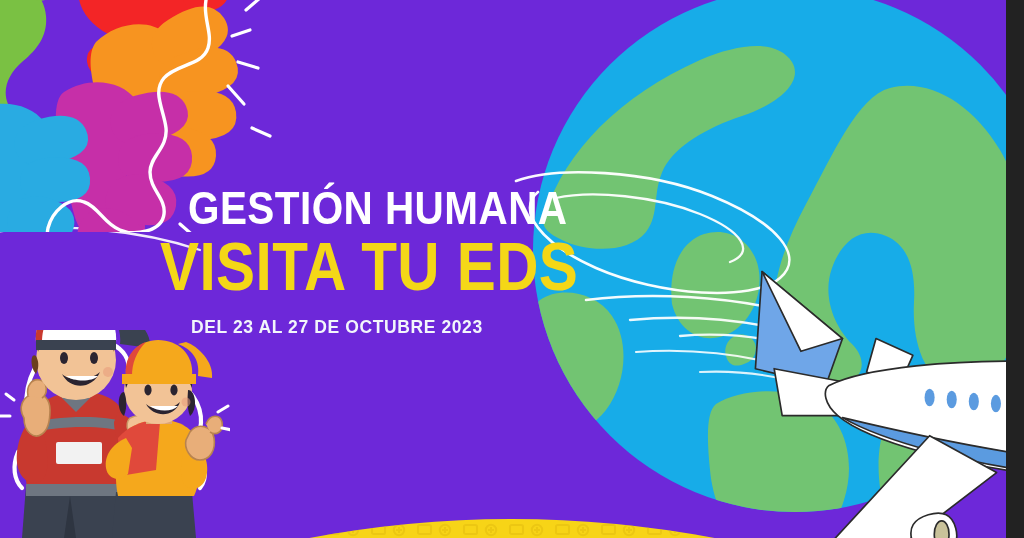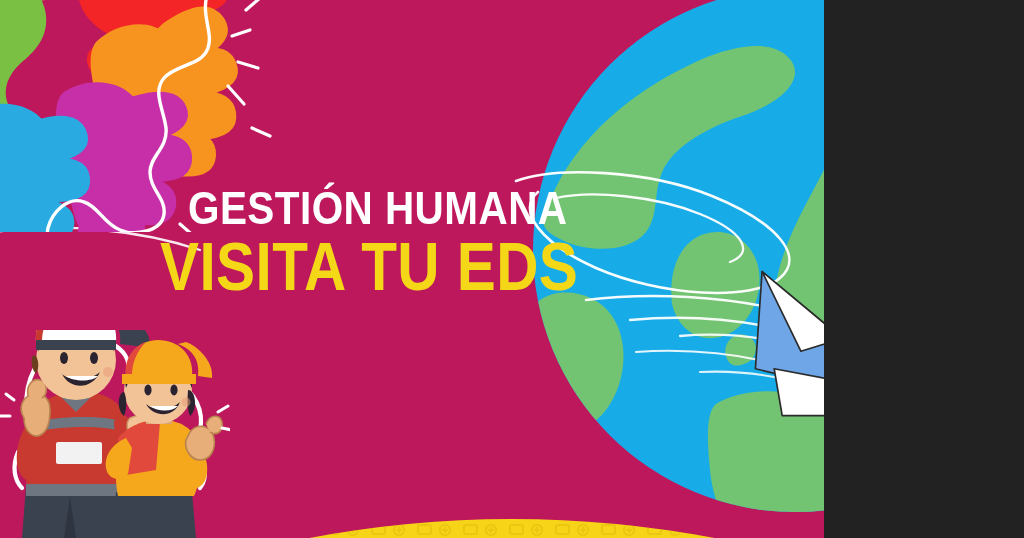--- a/index.html
+++ b/index.html
@@ -3,25 +3,25 @@
 <meta charset="utf-8">
 <title>Gestión Humana - Visita tu EDS</title>
 <style>
   html, body {
     margin: 0;
     padding: 0;
     background: #222;
   }
   #banner {
     position: relative;
-    width: 824px;
+    width: 1006px;
     height: 538px;
     overflow: hidden;
     font-family: "Liberation Sans", sans-serif;
-    background: #be185d;
+    background: #6d28d9;
   }
   .layer {
     position: absolute;
     top: 0; left: 0;
     width: 1024px;
     height: 538px;
     pointer-events: none;
   }
   
   #text-block {
@@ -503,15 +503,16 @@
         <path d="M10 416 l-10 0"></path>
         <path d="M218 412 l10 -6"></path>
         <path d="M222 428 l10 2"></path>
       </g>
     </g>
   </svg>
 
   <div id="text-block">
     <div id="headline-top">GESTIÓN HUMANA</div>
     <div id="headline-main">VISITA TU EDS</div>
+    <div id="headline-date">DEL 23 AL 27 DE OCTUBRE 2023</div>
   </div>
 
 </div>
 
 </body></html>

